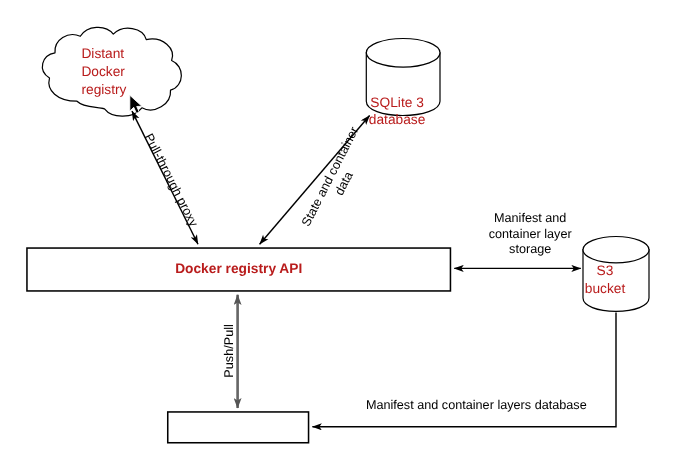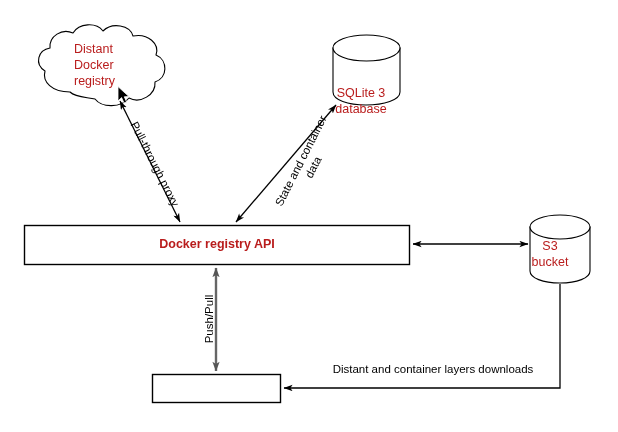--- a/index.html
+++ b/index.html
@@ -185,20 +185,23 @@
 bucket</div>
 
 
   <div class="edge-label rot-left" id="label-pullthrough">Pull-through proxy</div>
 
   <div class="edge-label rot-left" id="label-state">State and container
 data</div>
 
   <div class="edge-label rot-left" id="label-pushpull">Push/Pull</div>
 
-
-  <div class="edge-label" id="label-downloads">Distant and container layers downloads</div>
+  <div class="edge-label" id="label-storage">Manifest and
+container layer
+storage</div>
+
+  <div class="edge-label" id="label-downloads">Manifest and container layers database</div>
 
   <svg id="cursor" viewBox="0 0 14 18" xmlns="http://www.w3.org/2000/svg">
     <path d="M1,0.6 L1,15 L4.6,11.6 L7,17 L9.6,15.9 L7.3,10.8 L12,10.6 Z" fill="#000000" stroke="#ffffff" stroke-width="0.8"></path>
   </svg>
 
 </div>
 
 </body></html>

